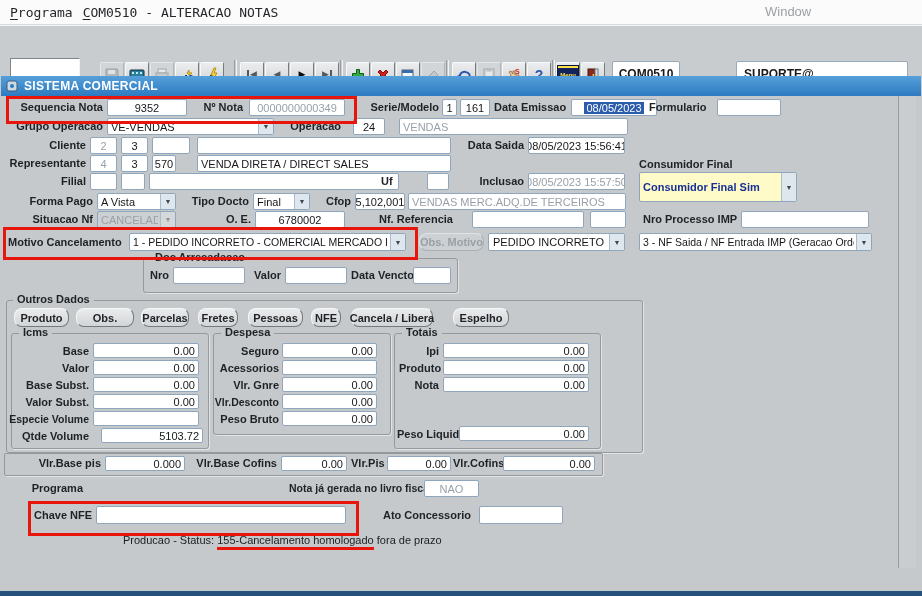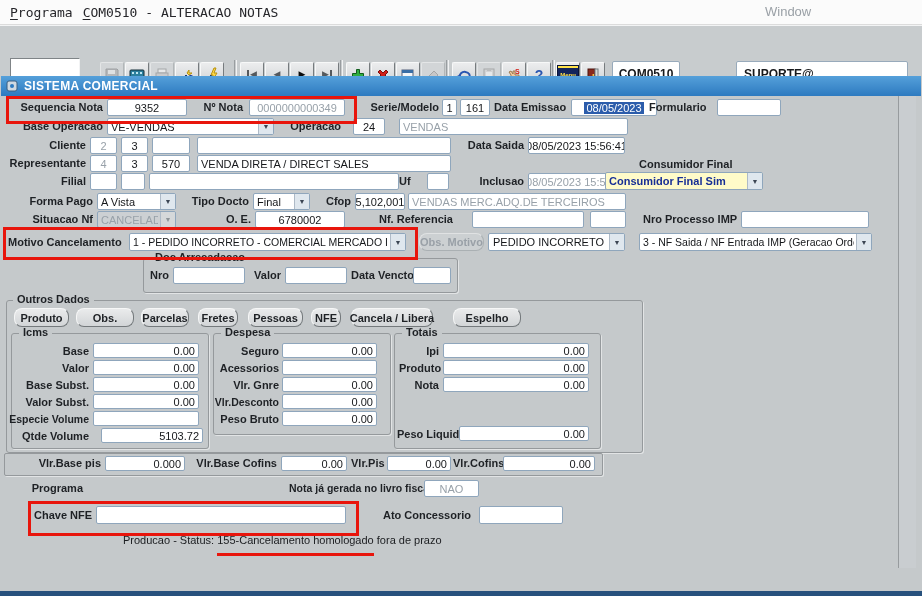--- a/index.html
+++ b/index.html
@@ -42,21 +42,21 @@
   .gray .dd-a{background:#d5d8da;color:#8d9499}
   .ydd{background:var(--consumidor-bg,#fffbc9);font-weight:bold;color:var(--consumidor-text,#172f96)}
   .sm11{font-size:10.5px}
   .sel{background:var(--selection-blue,#2b5cab);color:#fff;padding:0 2px}
   .grp{position:absolute;border:1px solid #95999c;border-radius:3px;box-shadow:1px 1px 0 rgba(255,255,255,.5)}
   .grp-t{position:absolute;font:bold 11px/11px "Liberation Sans",sans-serif;color:#1e2125;background:#c5c9cb;padding:0 4px;white-space:nowrap;z-index:2}
   .btn{position:absolute;height:19px;background:linear-gradient(#eaebec,#d2d5d7);border:1px solid;border-color:#f6f7f7 #74797c #74797c #f6f7f7;border-radius:8px;font:bold 11px "Liberation Sans",sans-serif;color:#1e2125;display:flex;align-items:center;justify-content:center;box-sizing:border-box;white-space:nowrap}
   .btn.disb{color:#99a0a7;background:#ccd0d2;border-color:#e0e2e3 #aab0b3 #aab0b3 #e0e2e3}
   .redbox{position:absolute;border:3px solid var(--annotation-red,#e8150c);z-index:6;pointer-events:none}
   #status-line{position:absolute;left:122px;top:438px;font:11px "Liberation Sans",sans-serif;color:#1b1d20;white-space:nowrap}
-  #status-line .ul{border-bottom:3px solid var(--annotation-red,#e8150c);padding-bottom:7px}
+  #status-line .ul{border-bottom:3px solid var(--annotation-red,#e8150c);padding-bottom:1px}
   #right-edge{position:absolute;left:897px;top:0;width:17px;height:472px;border-left:1px solid #979b9e;background:#c9cdd0}
   
   #tabbar{position:absolute;left:0;top:568px;width:922px;height:23px;background:#c0c4c7;border-top:1px solid #f2f3f4}
   .tab{position:absolute;left:4px;top:2px;width:84px;height:21px;background:var(--tab-bg,#b9d3ea);border:1px solid #6a94c0;border-bottom:none;border-radius:5px 5px 0 0;display:flex;align-items:center;justify-content:center;font:11px "Liberation Sans",sans-serif;color:#13234f;box-sizing:border-box}
   #bottomstrip{position:absolute;left:0;top:591px;width:922px;height:5px;background:var(--bottom-bar,#27517d)}
 </style>
 </head>
 <body>
 
 <div id="app">
@@ -224,53 +224,53 @@
     <div class="lbl r" style="left:366px;top:3px;width:72px">Serie/Modelo</div>
     <div class="fld ctr" style="left:441px;top:3px;width:15px;padding:0 1px">1</div>
     <div class="fld ctr" style="left:459px;top:3px;width:30px">161</div>
     <div class="lbl r" style="left:493px;top:3px;width:72px">Data Emissao</div>
     <div class="fld ctr" style="left:570px;top:3px;width:86px">
         <span class="sel">08/05/2023</span>
       </div>
     <div class="lbl" style="left:648px;top:3px;width:60px">Formulario</div>
     <div class="fld" style="left:716px;top:3px;width:64px"></div>
 
-    <div class="lbl r" style="left:10px;top:22px;width:92px">Base Operacao</div>
+    <div class="lbl r" style="left:10px;top:22px;width:92px">Grupo Operacao</div>
     <div class="fld dd" style="left:106px;top:22px;width:167px">
         <span class="dd-t">VE-VENDAS</span>
         <span class="dd-a">▼</span>
       </div>
     <div class="lbl r" style="left:282px;top:22px;width:58px">Operacao</div>
     <div class="fld ctr" style="left:352px;top:22px;width:32px">24</div>
     <div class="fld dis" style="left:398px;top:22px;width:229px">VENDAS</div>
 
     <div class="lbl r" style="left:30px;top:41px;width:55px">Cliente</div>
     <div class="fld ctr dis" style="left:89px;top:41px;width:27px">2</div>
     <div class="fld ctr" style="left:120px;top:41px;width:27px">3</div>
     <div class="fld" style="left:151px;top:41px;width:38px"></div>
     <div class="fld" style="left:196px;top:41px;width:254px"></div>
     <div class="lbl r" style="left:453px;top:41px;width:70px">Data Saida</div>
     <div class="fld ctr" style="left:527px;top:41px;width:97px">08/05/2023 15:56:41</div>
 
     <div class="lbl r" style="left:8px;top:59px;width:77px">Representante</div>
     <div class="fld ctr dis" style="left:89px;top:59px;width:27px">4</div>
     <div class="fld ctr" style="left:120px;top:59px;width:27px">3</div>
-    <div class="fld ctr" style="left:151px;top:59px;width:38px">570</div>
+    <div class="fld ctr" style="left:151px;top:59px;width:24px">570</div>
     <div class="fld" style="left:196px;top:59px;width:254px">VENDA DIRETA / DIRECT SALES</div>
     <div class="lbl" style="left:638px;top:60px;width:110px">Consumidor Final</div>
 
     <div class="lbl r" style="left:30px;top:77px;width:55px">Filial</div>
     <div class="fld" style="left:89px;top:77px;width:27px"></div>
     <div class="fld" style="left:120px;top:77px;width:24px"></div>
     <div class="fld" style="left:148px;top:77px;width:250px"></div>
-    <div class="lbl" style="left:398px;top:77px;width:18px">Uf</div>
+    <div class="lbl" style="left:380px;top:77px;width:18px">Uf</div>
     <div class="fld" style="left:426px;top:77px;width:22px"></div>
     <div class="lbl r" style="left:453px;top:77px;width:70px">Inclusao</div>
     <div class="fld ctr dis" style="left:527px;top:77px;width:97px">08/05/2023 15:57:50</div>
-    <div class="fld dd ydd" style="left:604px;top:76px;width:158px;height:18px">
+    <div class="fld dd ydd" style="left:638px;top:76px;width:158px;height:30px">
         <span class="dd-t">Consumidor Final Sim</span>
         <span class="dd-a">▼</span>
       </div>
 
     <div class="lbl r" style="left:28px;top:97px;width:64px">Forma Pago</div>
     <div class="fld dd" style="left:96px;top:97px;width:79px">
         <span class="dd-t">A Vista</span>
         <span class="dd-a">▼</span>
       </div>
     <div class="lbl r" style="left:186px;top:97px;width:62px">Tipo Docto</div>
@@ -322,21 +322,21 @@
 
     <div class="grp" style="left:5px;top:204px;width:635px;height:151px"></div>
     <div class="grp-t" style="left:12px;top:198px">Outros Dados</div>
     <div class="btn" style="left:13px;top:212px;width:55px">Produto</div>
     <div class="btn" style="left:75px;top:212px;width:58px">Obs.</div>
     <div class="btn" style="left:140px;top:212px;width:48px">Parcelas</div>
     <div class="btn" style="left:197px;top:212px;width:40px">Fretes</div>
     <div class="btn" style="left:247px;top:212px;width:55px">Pessoas</div>
     <div class="btn" style="left:310px;top:212px;width:30px">NFE</div>
     <div class="btn" style="left:350px;top:212px;width:82px">Cancela / Libera</div>
-    <div class="btn" style="left:452px;top:212px;width:68px">Espelho</div>
+    <div class="btn" style="left:452px;top:212px;width:56px">Espelho</div>
 
     <div class="grp" style="left:10px;top:237px;width:196px;height:114px"></div>
     <div class="grp-t" style="left:18px;top:231px">Icms</div>
     <div class="lbl r" style="left:8px;top:247px;width:80px">Base</div>
     <div class="fld rt" style="left:92px;top:247px;width:106px;height:15px">0.00</div>
     <div class="lbl r" style="left:8px;top:264px;width:80px">Valor</div>
     <div class="fld rt" style="left:92px;top:264px;width:106px;height:15px">0.00</div>
     <div class="lbl r" style="left:8px;top:281px;width:80px">Base Subst.</div>
     <div class="fld rt" style="left:92px;top:281px;width:106px;height:15px">0.00</div>
     <div class="lbl r" style="left:8px;top:298px;width:80px">Valor Subst.</div>

